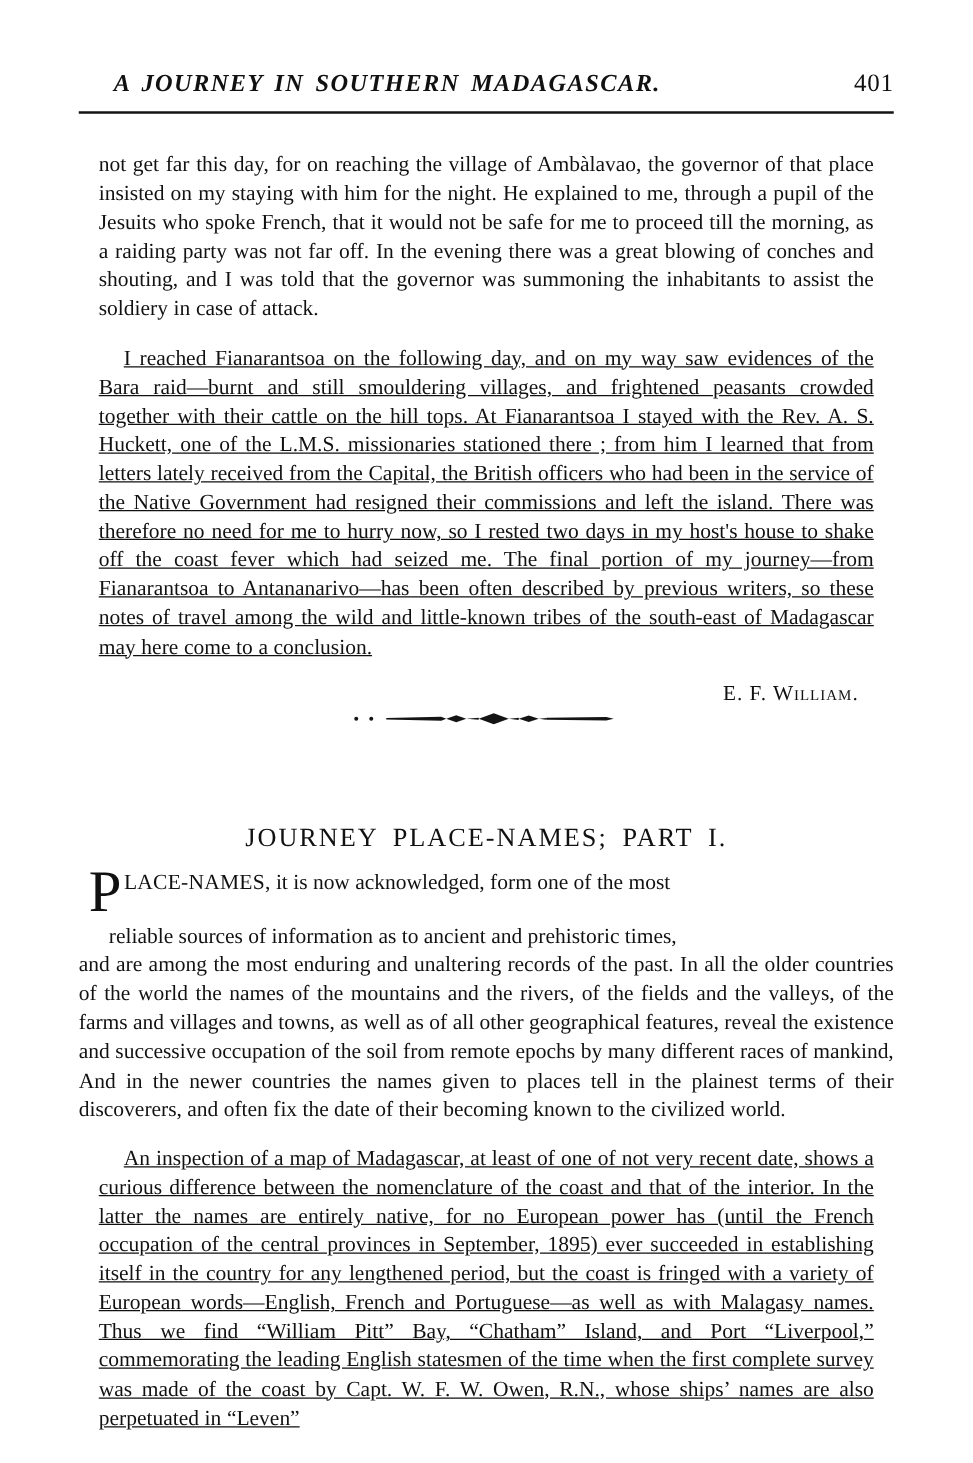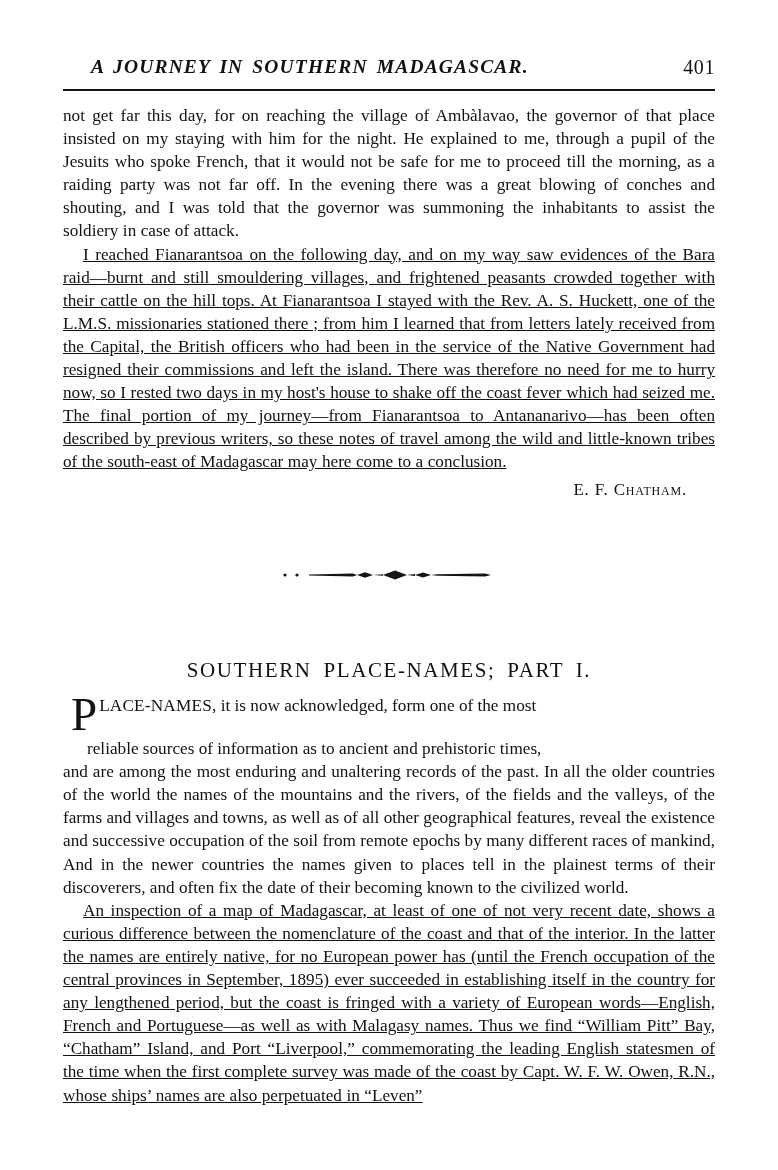--- a/index.html
+++ b/index.html
@@ -25,21 +25,21 @@
     background: #ffffff;
   }
 
   
   .running-head {
     position: absolute;
     left: 63px;
     top: 56px;
     width: 652px;
     display: flex;
-    align-items: flex-start;
+    align-items: center;
     justify-content: space-between;
   }
   .head-title {
     font-style: italic;
     font-weight: bold;
     font-size: 19.5px;
     letter-spacing: 1.15px;
     word-spacing: 3px;
     margin-left: 28px;
     white-space: nowrap;
@@ -60,21 +60,21 @@
 
   
   .textblock {
     position: absolute;
     left: 63px;
     top: 104px;
     width: 652px;
   }
 
   p.bodytext {
-    margin: 0;
+    margin: 16px;
     font-size: 17.2px;
     line-height: 23.1px;
     text-align: justify;
     text-align-last: left;
     text-justify: inter-word;
     word-spacing: 0.2px;
     hyphens: none;
   }
   p.indent { text-indent: 20px; text-decoration: underline; }
 
@@ -155,42 +155,42 @@
   <div class="running-head">
     <span class="head-title">A JOURNEY IN SOUTHERN MADAGASCAR.</span>
     <span class="head-folio">401</span>
   </div>
   <div class="head-rule"></div>
 
   <div class="textblock">
     <p class="bodytext">not get far this day, for on reaching the village of Ambàlavao, the governor of that place insisted on my staying with him for the night. He explained to me, through a pupil of the Jesuits who spoke French, that it would not be safe for me to proceed till the morning, as a raiding party was not far off. In the evening there was a great blowing of conches and shouting, and I was told that the governor was summoning the inhabitants to assist the soldiery in case of attack.</p>
     <p class="bodytext indent">I reached Fianarantsoa on the following day, and on my way saw evidences of the Bara raid—burnt and still smouldering villages, and frightened peasants crowded together with their cattle on the hill tops. At Fianarantsoa I stayed with the Rev. A. S. Huckett, one of the L.M.S. missionaries stationed there ; from him I learned that from letters lately received from the Capital, the British officers who had been in the service of the Native Government had resigned their commissions and left the island. There was therefore no need for me to hurry now, so I rested two days in my host's house to shake off the coast fever which had seized me. The final portion of my journey—from Fianarantsoa to Antananarivo—has been often described by previous writers, so these notes of travel among the wild and little-known tribes of the south-east of Madagascar may here come to a conclusion.</p>
     <p class="signature">
-      <span class="smallcaps">E. F. Chatham.</span>
+      <span class="smallcaps">E. F. William.</span>
     </p>
   </div>
 
   <div class="ornament-wrap">
     <svg width="220" height="22" viewBox="0 0 220 22">
       <g fill="#141414">
         <circle cx="6" cy="11" r="1.6"></circle>
         <circle cx="18" cy="11" r="1.6"></circle>
         <path d="M30 10.4 L74 9.4 L78 11 L74 12.6 L30 11.6 Z"></path>
         <path d="M78 11 L86 8.2 L94 11 L86 13.8 Z"></path>
         <path d="M94 11 L104 10.2 L104 11.8 Z"></path>
         <path d="M104 11 L116 6.6 L128 11 L116 15.4 Z"></path>
         <path d="M128 11 L136 10.1 L136 11.9 Z"></path>
         <path d="M136 11 L144 8.4 L152 11 L144 13.6 Z"></path>
         <path d="M152 11 L158 10.3 L158 11.7 Z"></path>
         <path d="M158 10.2 L206 9.6 L212 11 L206 12.4 L158 11.8 Z"></path>
       </g>
     </svg>
   </div>
 
-  <div class="section-heading">SOUTHERN PLACE-NAMES; PART I.</div>
+  <div class="section-heading">JOURNEY PLACE-NAMES; PART I.</div>
 
   <div class="textblock2">
     <p class="dropcap-para">
       <span class="dropcap">P</span><span class="lead-caps">LACE-NAMES,</span><span> it is now acknowledged, form one of the most</span><span class="dropcap-line2">reliable sources of information as to ancient and prehistoric times,</span><span>and are among the most enduring and unaltering records of the past. In all the older countries of the world the names of the mountains and the rivers, of the fields and the valleys, of the farms and villages and towns, as well as of all other geographical features, reveal the existence and successive occupation of the soil from remote epochs by many different races of mankind, And in the newer countries the names given to places tell in the plainest terms of their discoverers, and often fix the date of their becoming known to the civilized world.</span>
     </p>
     <p class="bodytext indent">An inspection of a map of Madagascar, at least of one of not very recent date, shows a curious difference between the nomenclature of the coast and that of the interior. In the latter the names are entirely native, for no European power has (until the French occupation of the central provinces in September, 1895) ever succeeded in establishing itself in the country for any lengthened period, but the coast is fringed with a variety of European words—English, French and Portuguese—as well as with Malagasy names. Thus we find “William Pitt” Bay, “Chatham” Island, and Port “Liverpool,” commemorating the leading English statesmen of the time when the first complete survey was made of the coast by Capt. W. F. W. Owen, R.N., whose ships’ names are also perpetuated in “Leven”</p>
   </div>
 
 </div>
 

